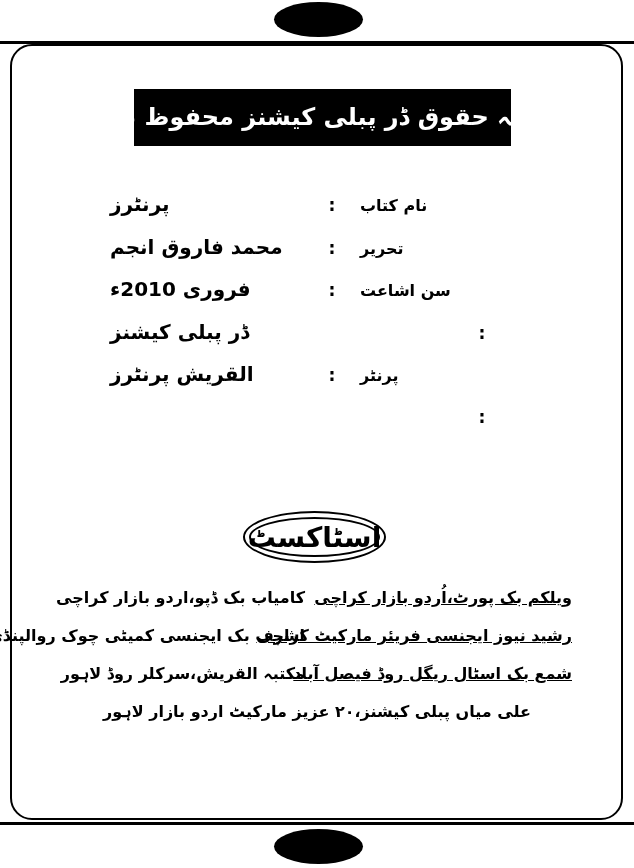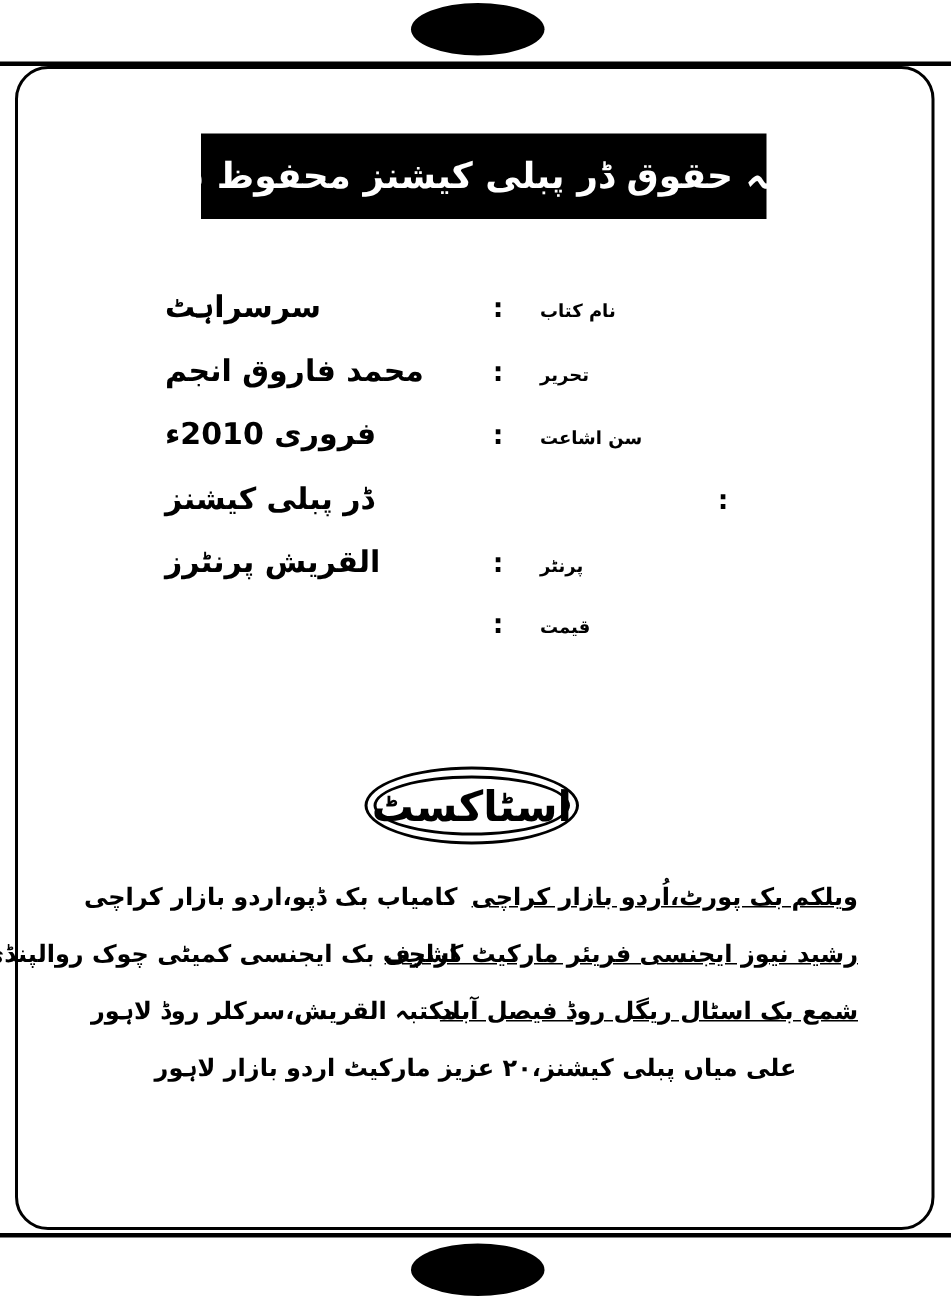--- a/index.html
+++ b/index.html
@@ -96,21 +96,21 @@
     display: flex;
     flex-direction: row;
     align-items: baseline;
     height: 42.5px;
     direction: rtl;
   }
   .meta-label {
     width: 150px;
     text-align: left;
     direction: rtl;
-    font-size: 12px;
+    font-size: 16px;
     font-weight: bold;
     white-space: nowrap;
   }
   .meta-colon {
     width: 56px;
     text-align: center;
     font-size: 19px;
     font-weight: bold;
     font-family: "DejaVu Sans Mono", monospace;
   }
@@ -201,21 +201,21 @@
 
   <div class="rights-banner">
     <div class="banner-text">جملہ حقوق ڈر پبلی کیشنز محفوظ ہیں</div>
   </div>
 
   <div class="meta-table">
 
     <div class="meta-row">
       <div class="meta-label">نام کتاب</div>
       <div class="meta-colon">:</div>
-      <div class="meta-value">سرسراہٹ</div>
+      <div class="meta-value">پرنٹرز</div>
     </div>
 
     <div class="meta-row">
       <div class="meta-label">تحریر</div>
       <div class="meta-colon">:</div>
       <div class="meta-value">محمد فاروق انجم</div>
     </div>
 
     <div class="meta-row">
       <div class="meta-label">سن اشاعت</div>
@@ -228,21 +228,20 @@
       <div class="meta-value">ڈر پبلی کیشنز</div>
     </div>
 
     <div class="meta-row">
       <div class="meta-label">پرنٹر</div>
       <div class="meta-colon">:</div>
       <div class="meta-value">القریش پرنٹرز</div>
     </div>
 
     <div class="meta-row">
-      <div class="meta-label">قیمت</div>
       <div class="meta-colon">:</div>
     </div>
 
   </div>
 
   <div class="stockist-badge">
     <div class="inner-ring"></div>
     <div class="stockist-text">اسٹاکسٹ</div>
   </div>
 

